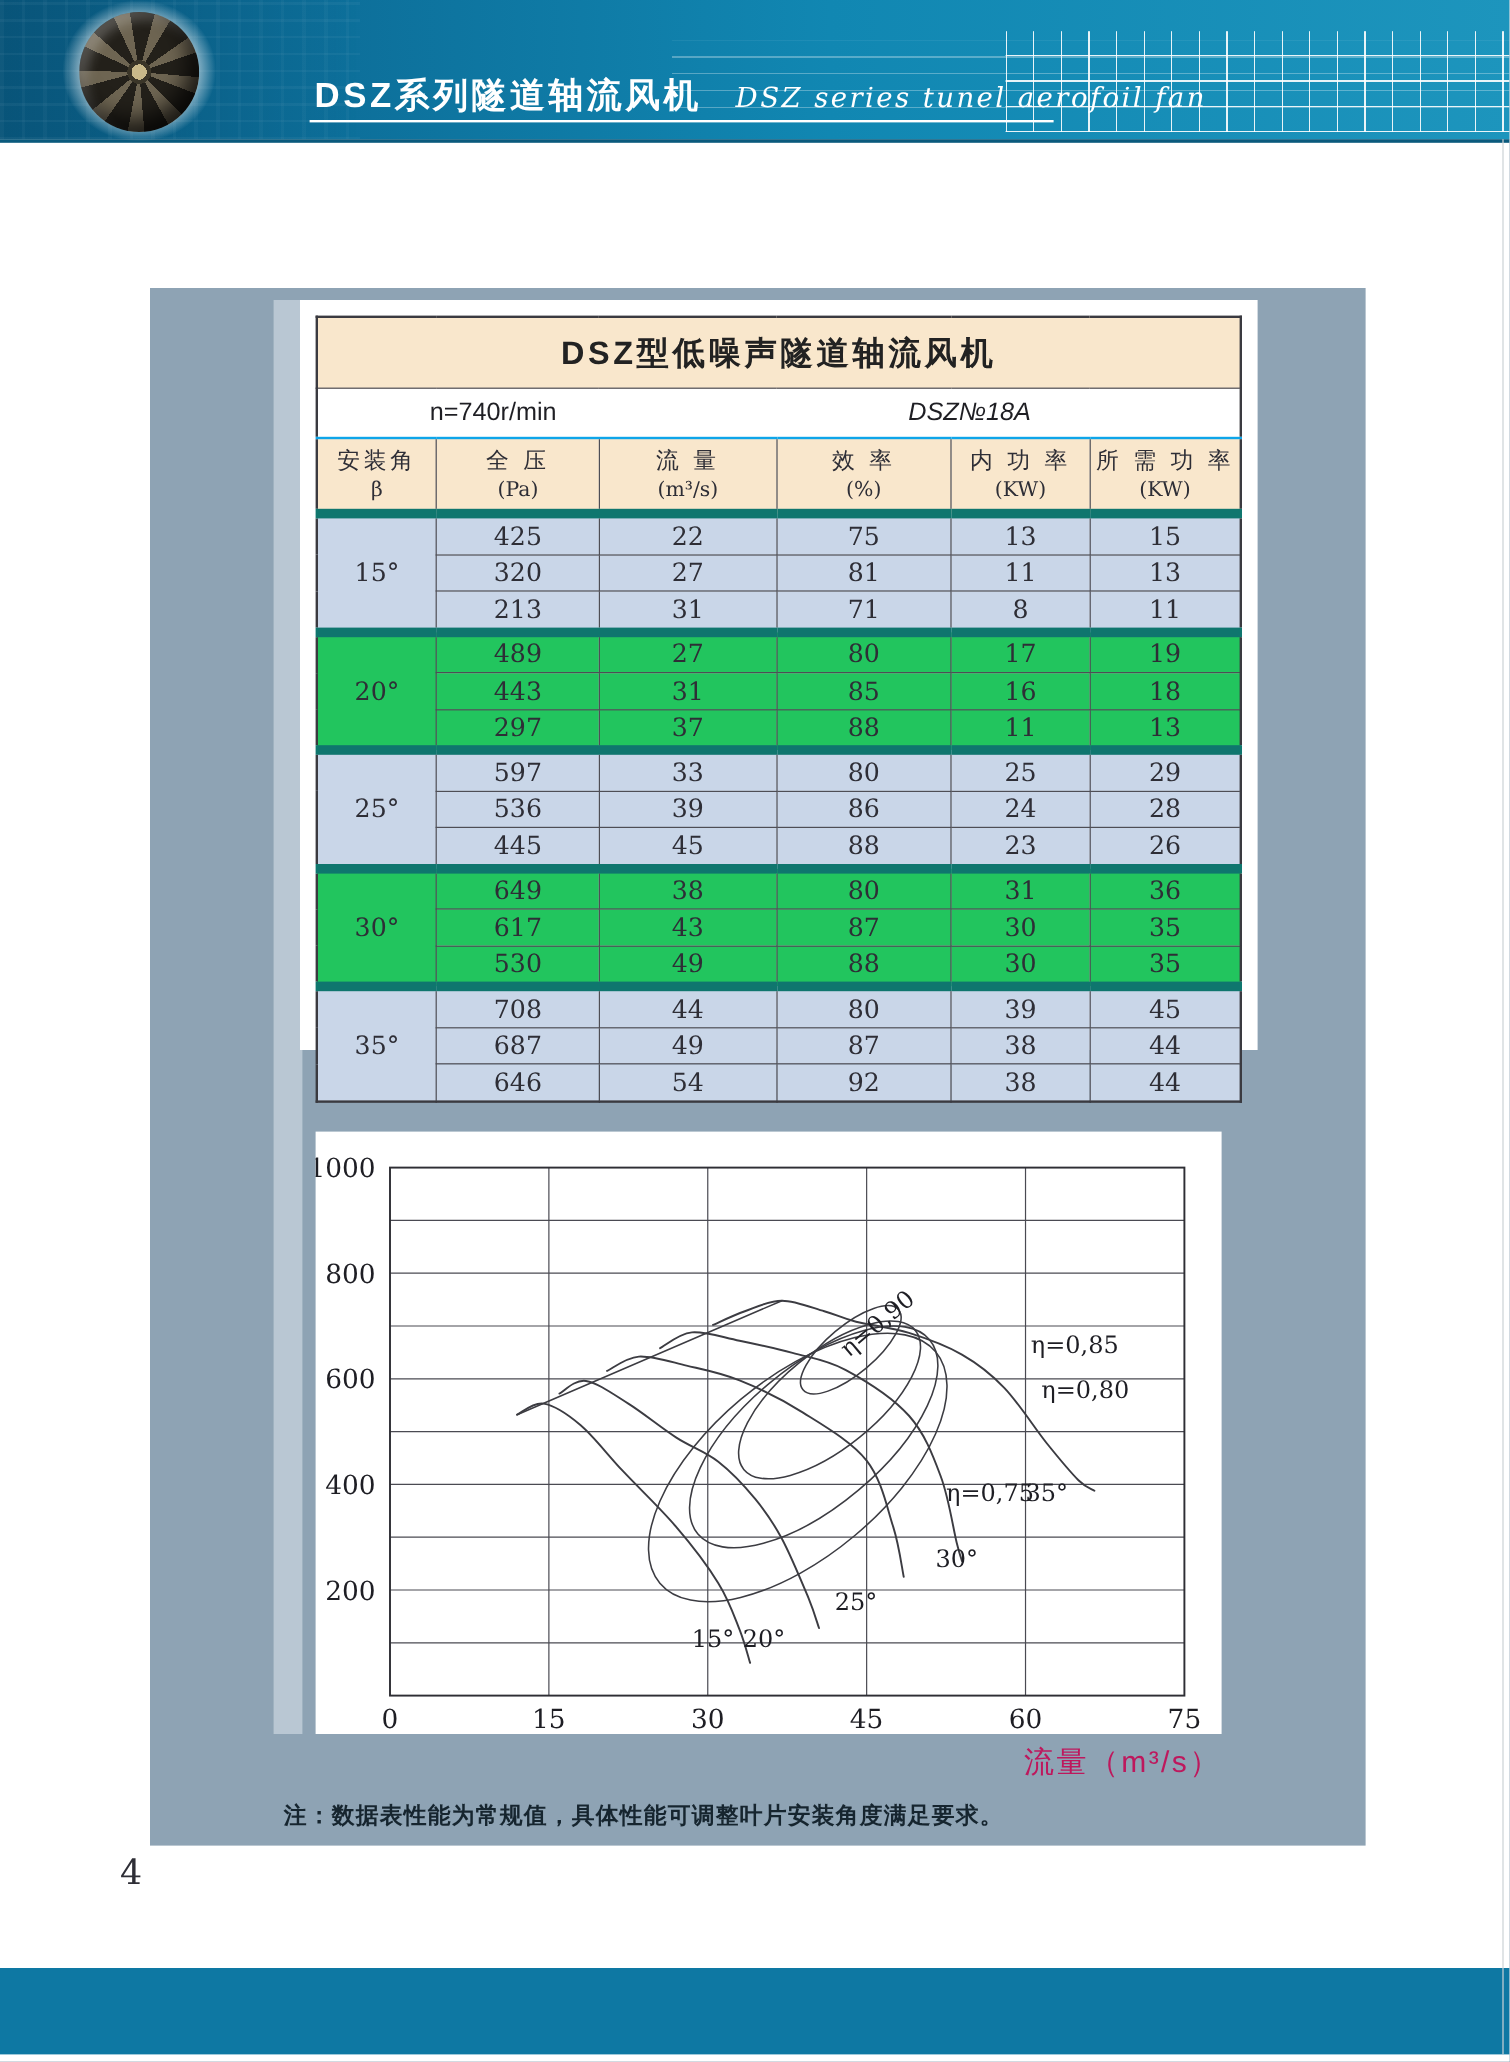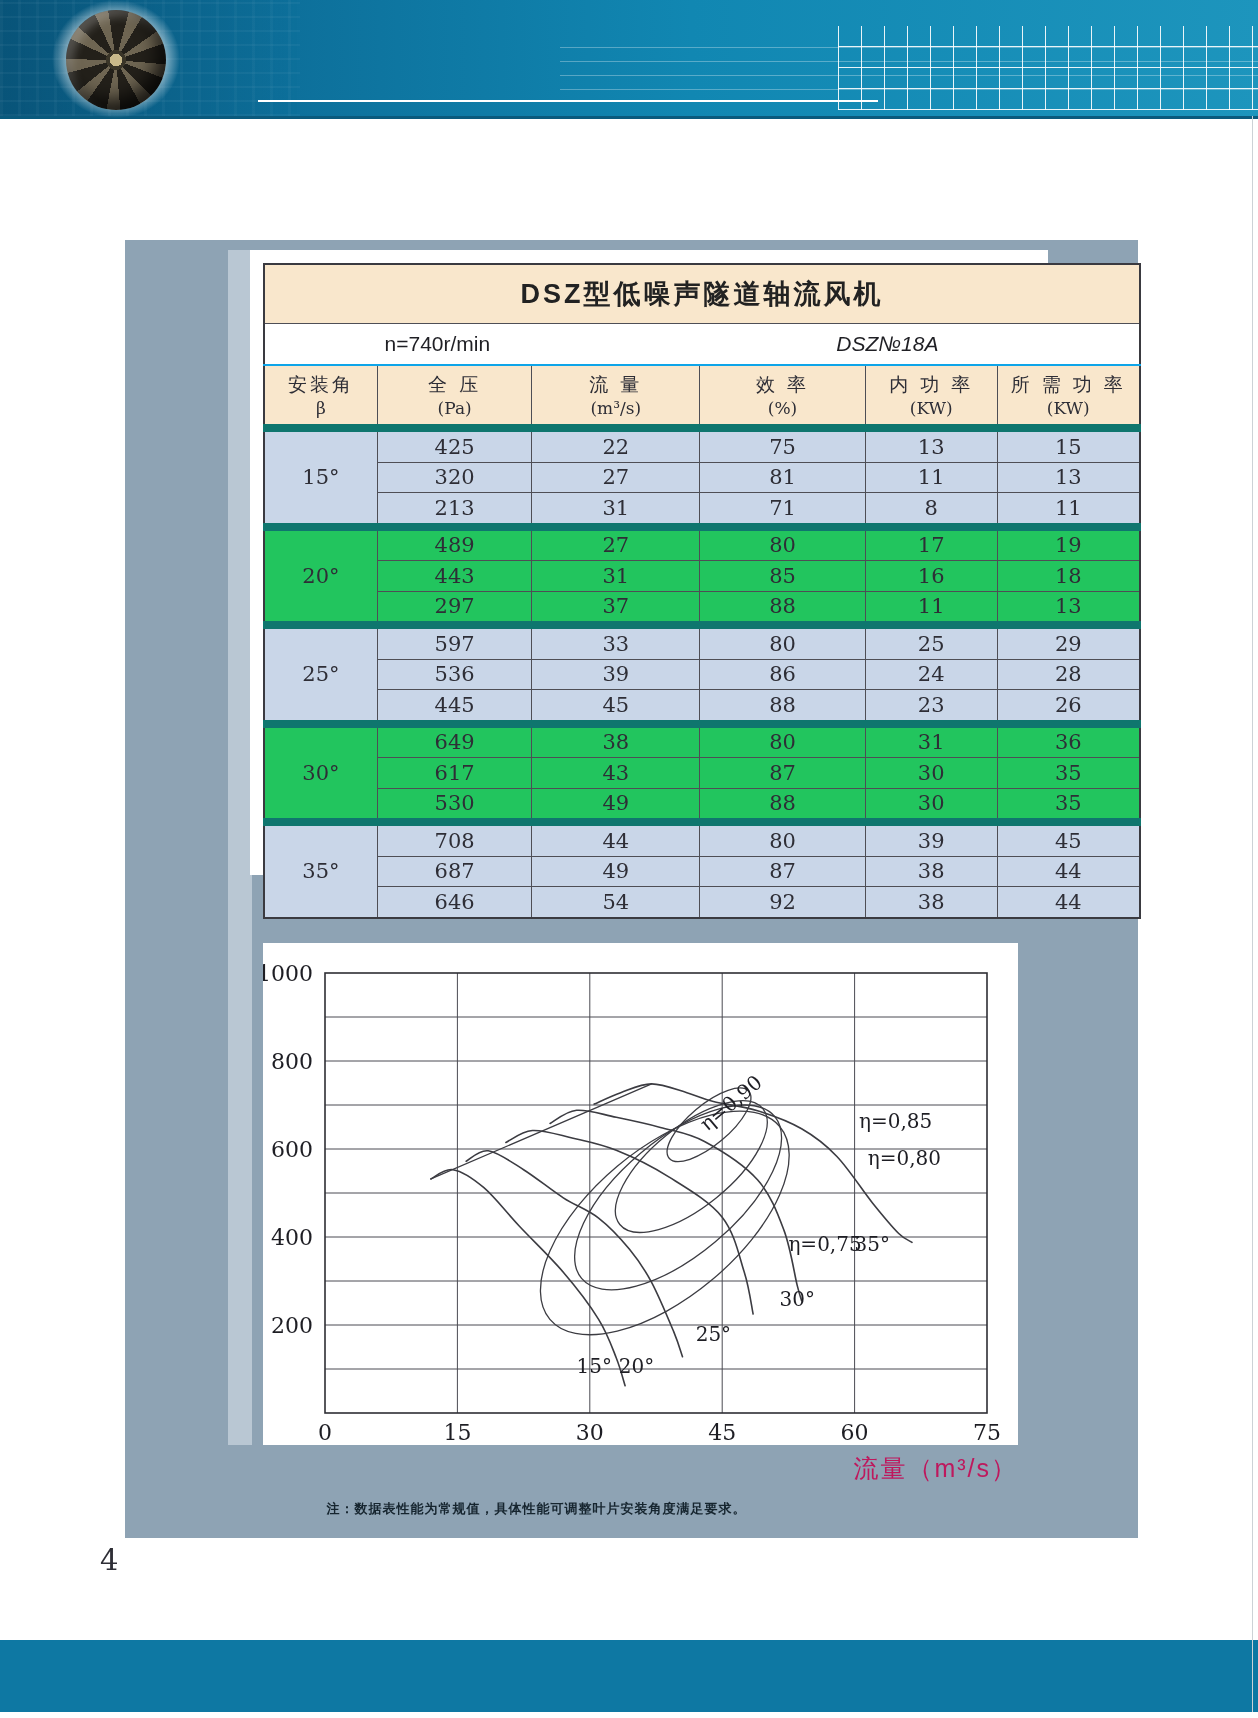--- a/index.html
+++ b/index.html
@@ -36,21 +36,21 @@
   .banner-title-en{font-size:23px;font-style:italic;color:#ffffff;letter-spacing:2px;
     margin-left:28px;font-family:"DejaVu Serif",serif;}
   .banner-underline{position:absolute;left:258px;top:100px;width:620px;height:2px;background:#ffffff;}
 
   
   .panel{position:absolute;left:125px;top:240px;width:1013px;height:1298px;background:#8ea3b4;}
   .leftstrip{position:absolute;left:228px;top:250px;width:24px;height:1195px;background:#b9c7d3;}
 
   
   .table-backing{position:absolute;left:250px;top:250px;width:798px;height:625px;background:#ffffff;}
-  table.perf{position:absolute;left:13px;top:13px;border-collapse:collapse;width:878px;
+  table.perf{position:absolute;left:13px;top:13px;border-collapse:collapse;width:772px;
     border:2px solid #3a3a40;}
   table.perf td{border:1px solid #4e4e55;text-align:center;vertical-align:middle;
     color:#2e2e36;padding:0;}
   tr.t-title td{height:58px;background:#f9e7cc;font-size:27px;font-weight:600;letter-spacing:3px;
     color:#222;border-left:none;border-right:none;}
   tr.t-sub td{height:40px;background:#ffffff;font-size:21px;color:#1f1f24;}
   tr.t-sub td.sub-l{border-right:none;padding-right:90px;}
   tr.t-sub td.sub-r{border-left:none;padding-right:64px;font-style:italic;}
   tr.t-head td{height:58px;background:#f9e7cc;border-top:2px solid #0ea5e9;
     border-bottom:2px solid #3a3a40;font-family:"DejaVu Serif",serif;}
@@ -68,36 +68,39 @@
   .xaxis-title{position:absolute;left:700px;top:1452px;width:318px;text-align:right;
     font-size:25px;color:#be185d;letter-spacing:2px;}
   svg .grid{stroke:#4a4a52;stroke-width:1;}
   svg .frame{stroke:#2e2e34;stroke-width:1.6;fill:none;}
   svg .tick{font-family:"DejaVu Serif",serif;font-size:22px;fill:#1e1e24;}
   svg .curve{stroke:#3c3c42;stroke-width:1.6;fill:none;stroke-linejoin:round;stroke-linecap:round;}
   svg .thin{stroke-width:1.3;}
   svg .ann{font-family:"DejaVu Serif",serif;font-size:20px;fill:#1e1e24;}
 
   .note{position:absolute;left:125px;top:1500px;width:823px;text-align:center;
-    font-size:13px;font-weight:bold;color:#16252f;letter-spacing:1px;}
+    font-size:19px;font-weight:bold;color:#16252f;letter-spacing:1px;}
   .page-number{position:absolute;left:100px;top:1543px;font-size:29px;color:#2e2e36;
     font-family:"DejaVu Serif",serif;}
   .bottom-bar{position:absolute;left:0;top:1640px;width:1258px;height:72px;background:#0e78a3;}
   .page-right-line{position:absolute;left:1252px;top:116px;width:1px;height:1596px;background:#ccd2d6;}
 </style>
 </head>
 <body>
 
 <div class="banner">
   <div class="circuit"></div>
   <div class="hlines"></div>
   <div class="gridpat"></div>
   <div class="fanlogo">
     <div class="glow"></div>
     <div class="body"></div>
+  </div>
+  <div class="banner-titles">
+    <span class="banner-title-cn">DSZ系列隧道轴流风机</span><span class="banner-title-en">DSZ series tunel aerofoil fan</span>
   </div>
   <div class="banner-underline"></div>
 </div>
 
 <div class="panel"></div>
 <div class="leftstrip"></div>
 
 <div class="table-backing">
   <table class="perf">
     <colgroup>

